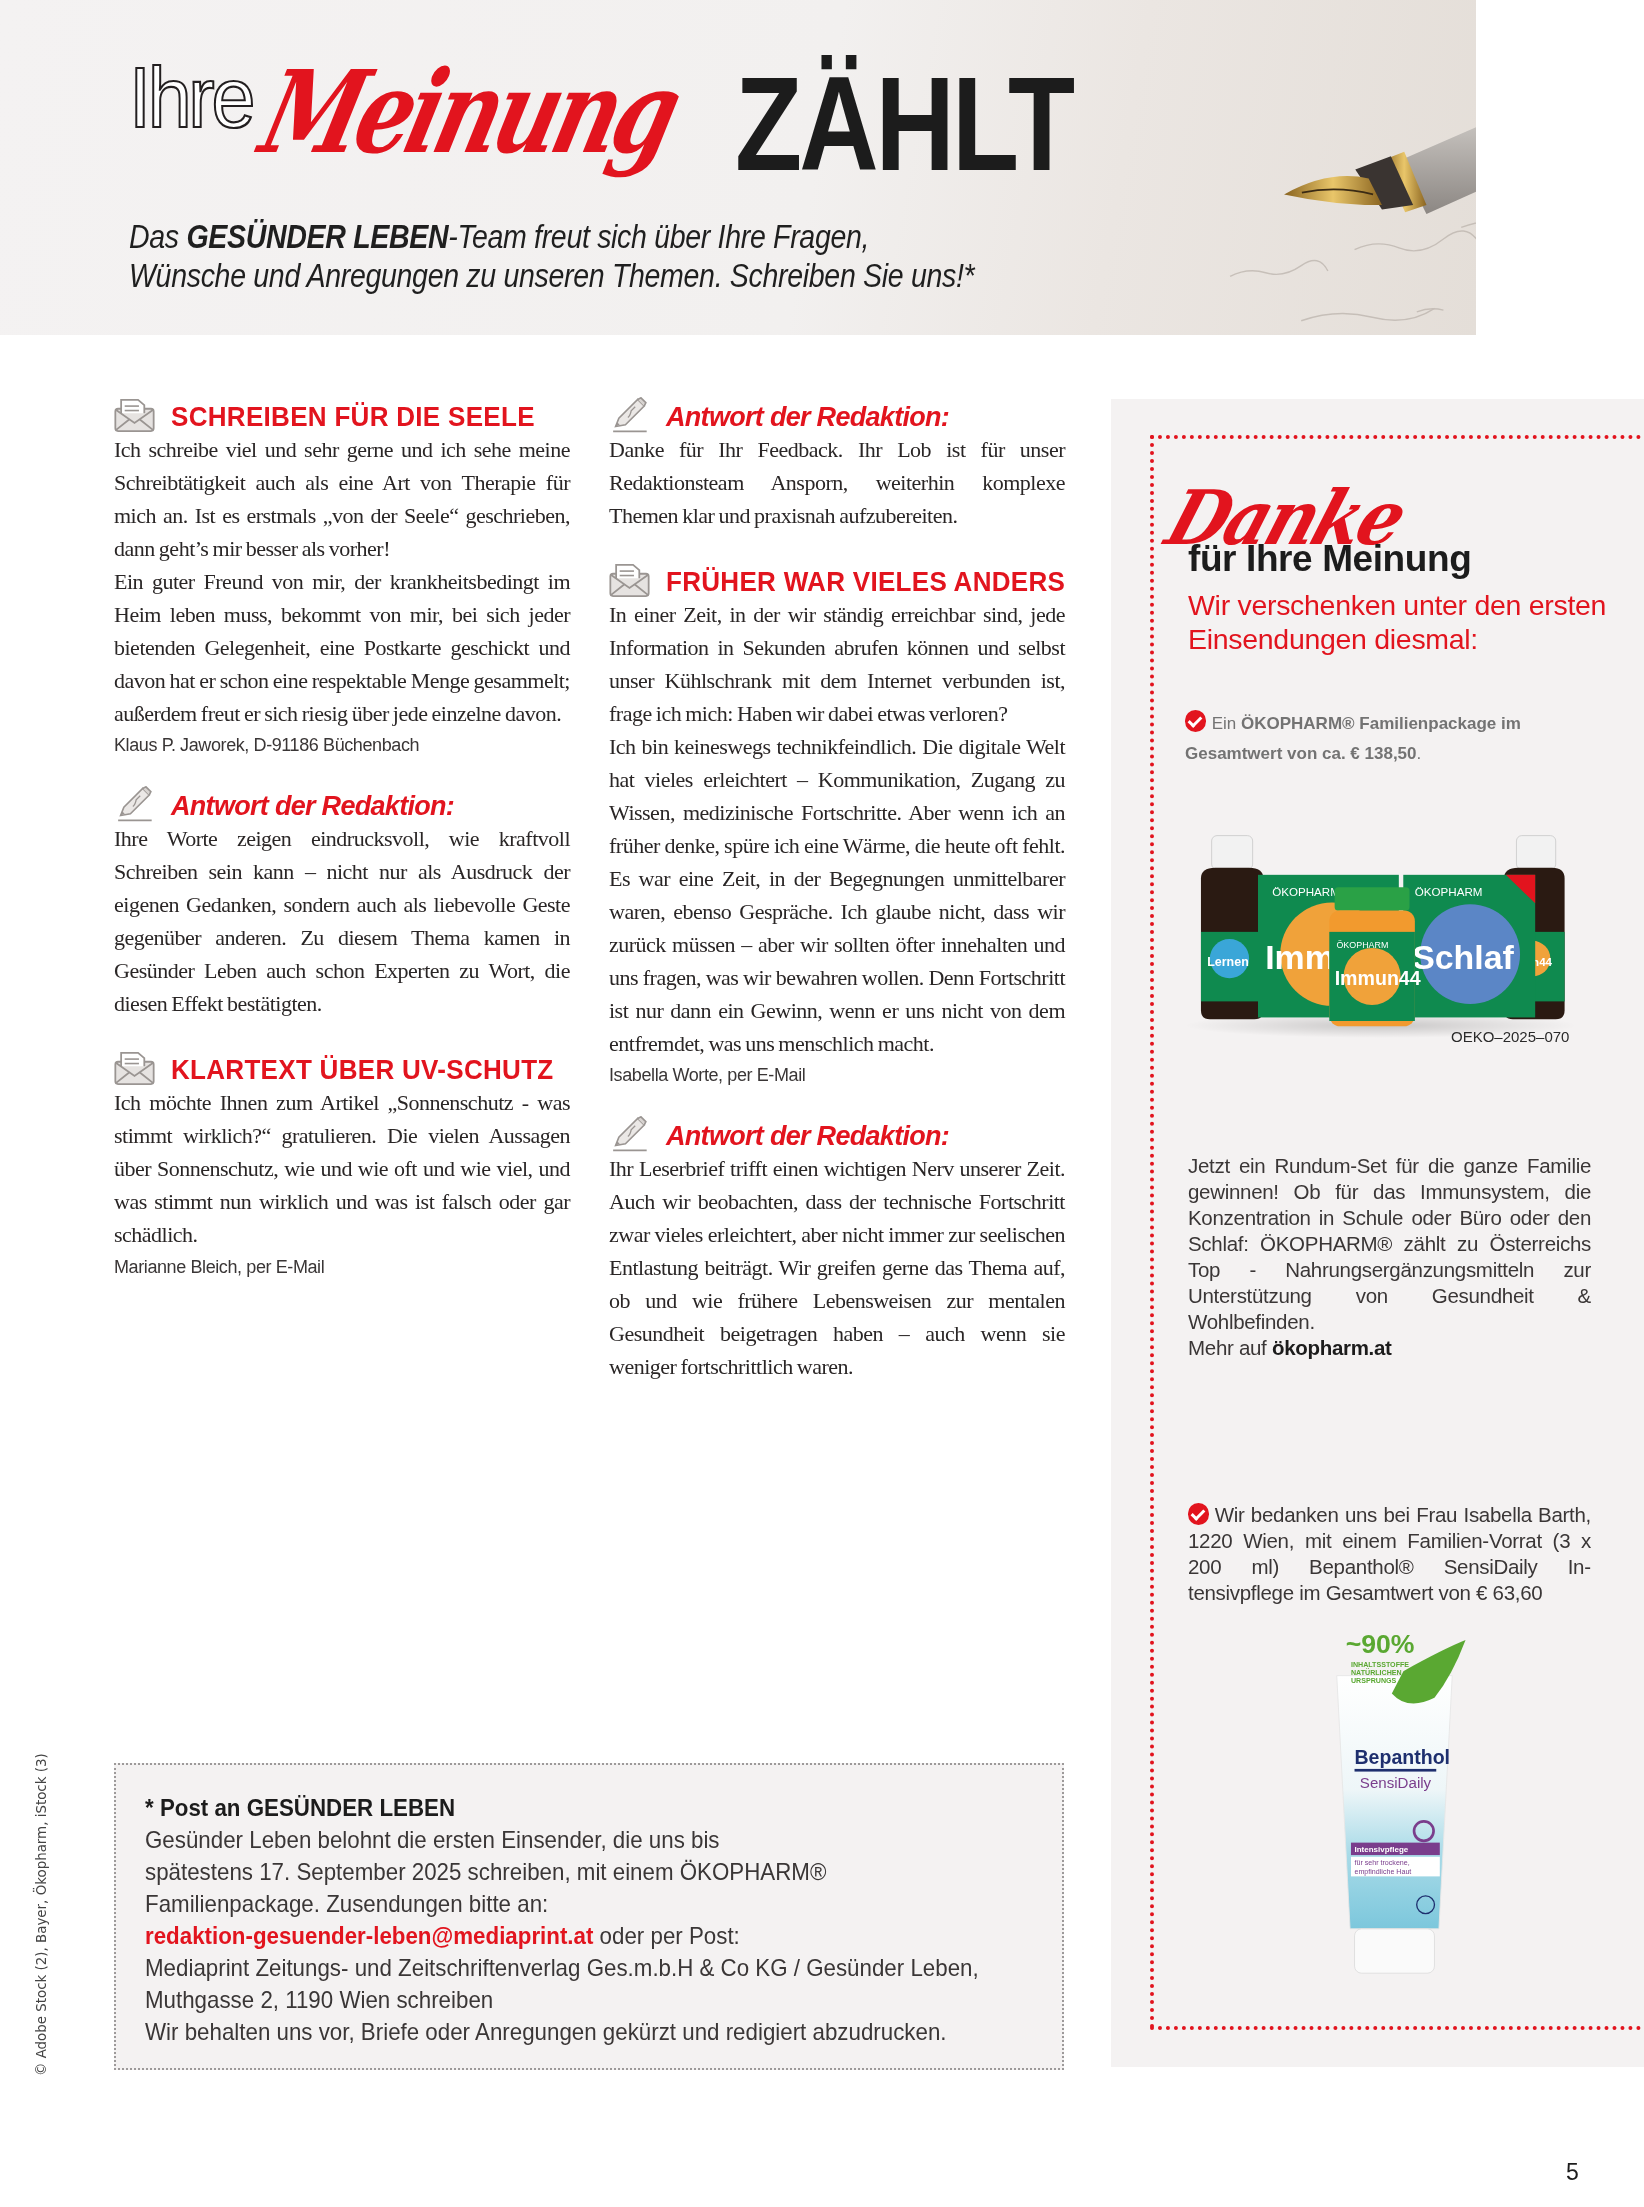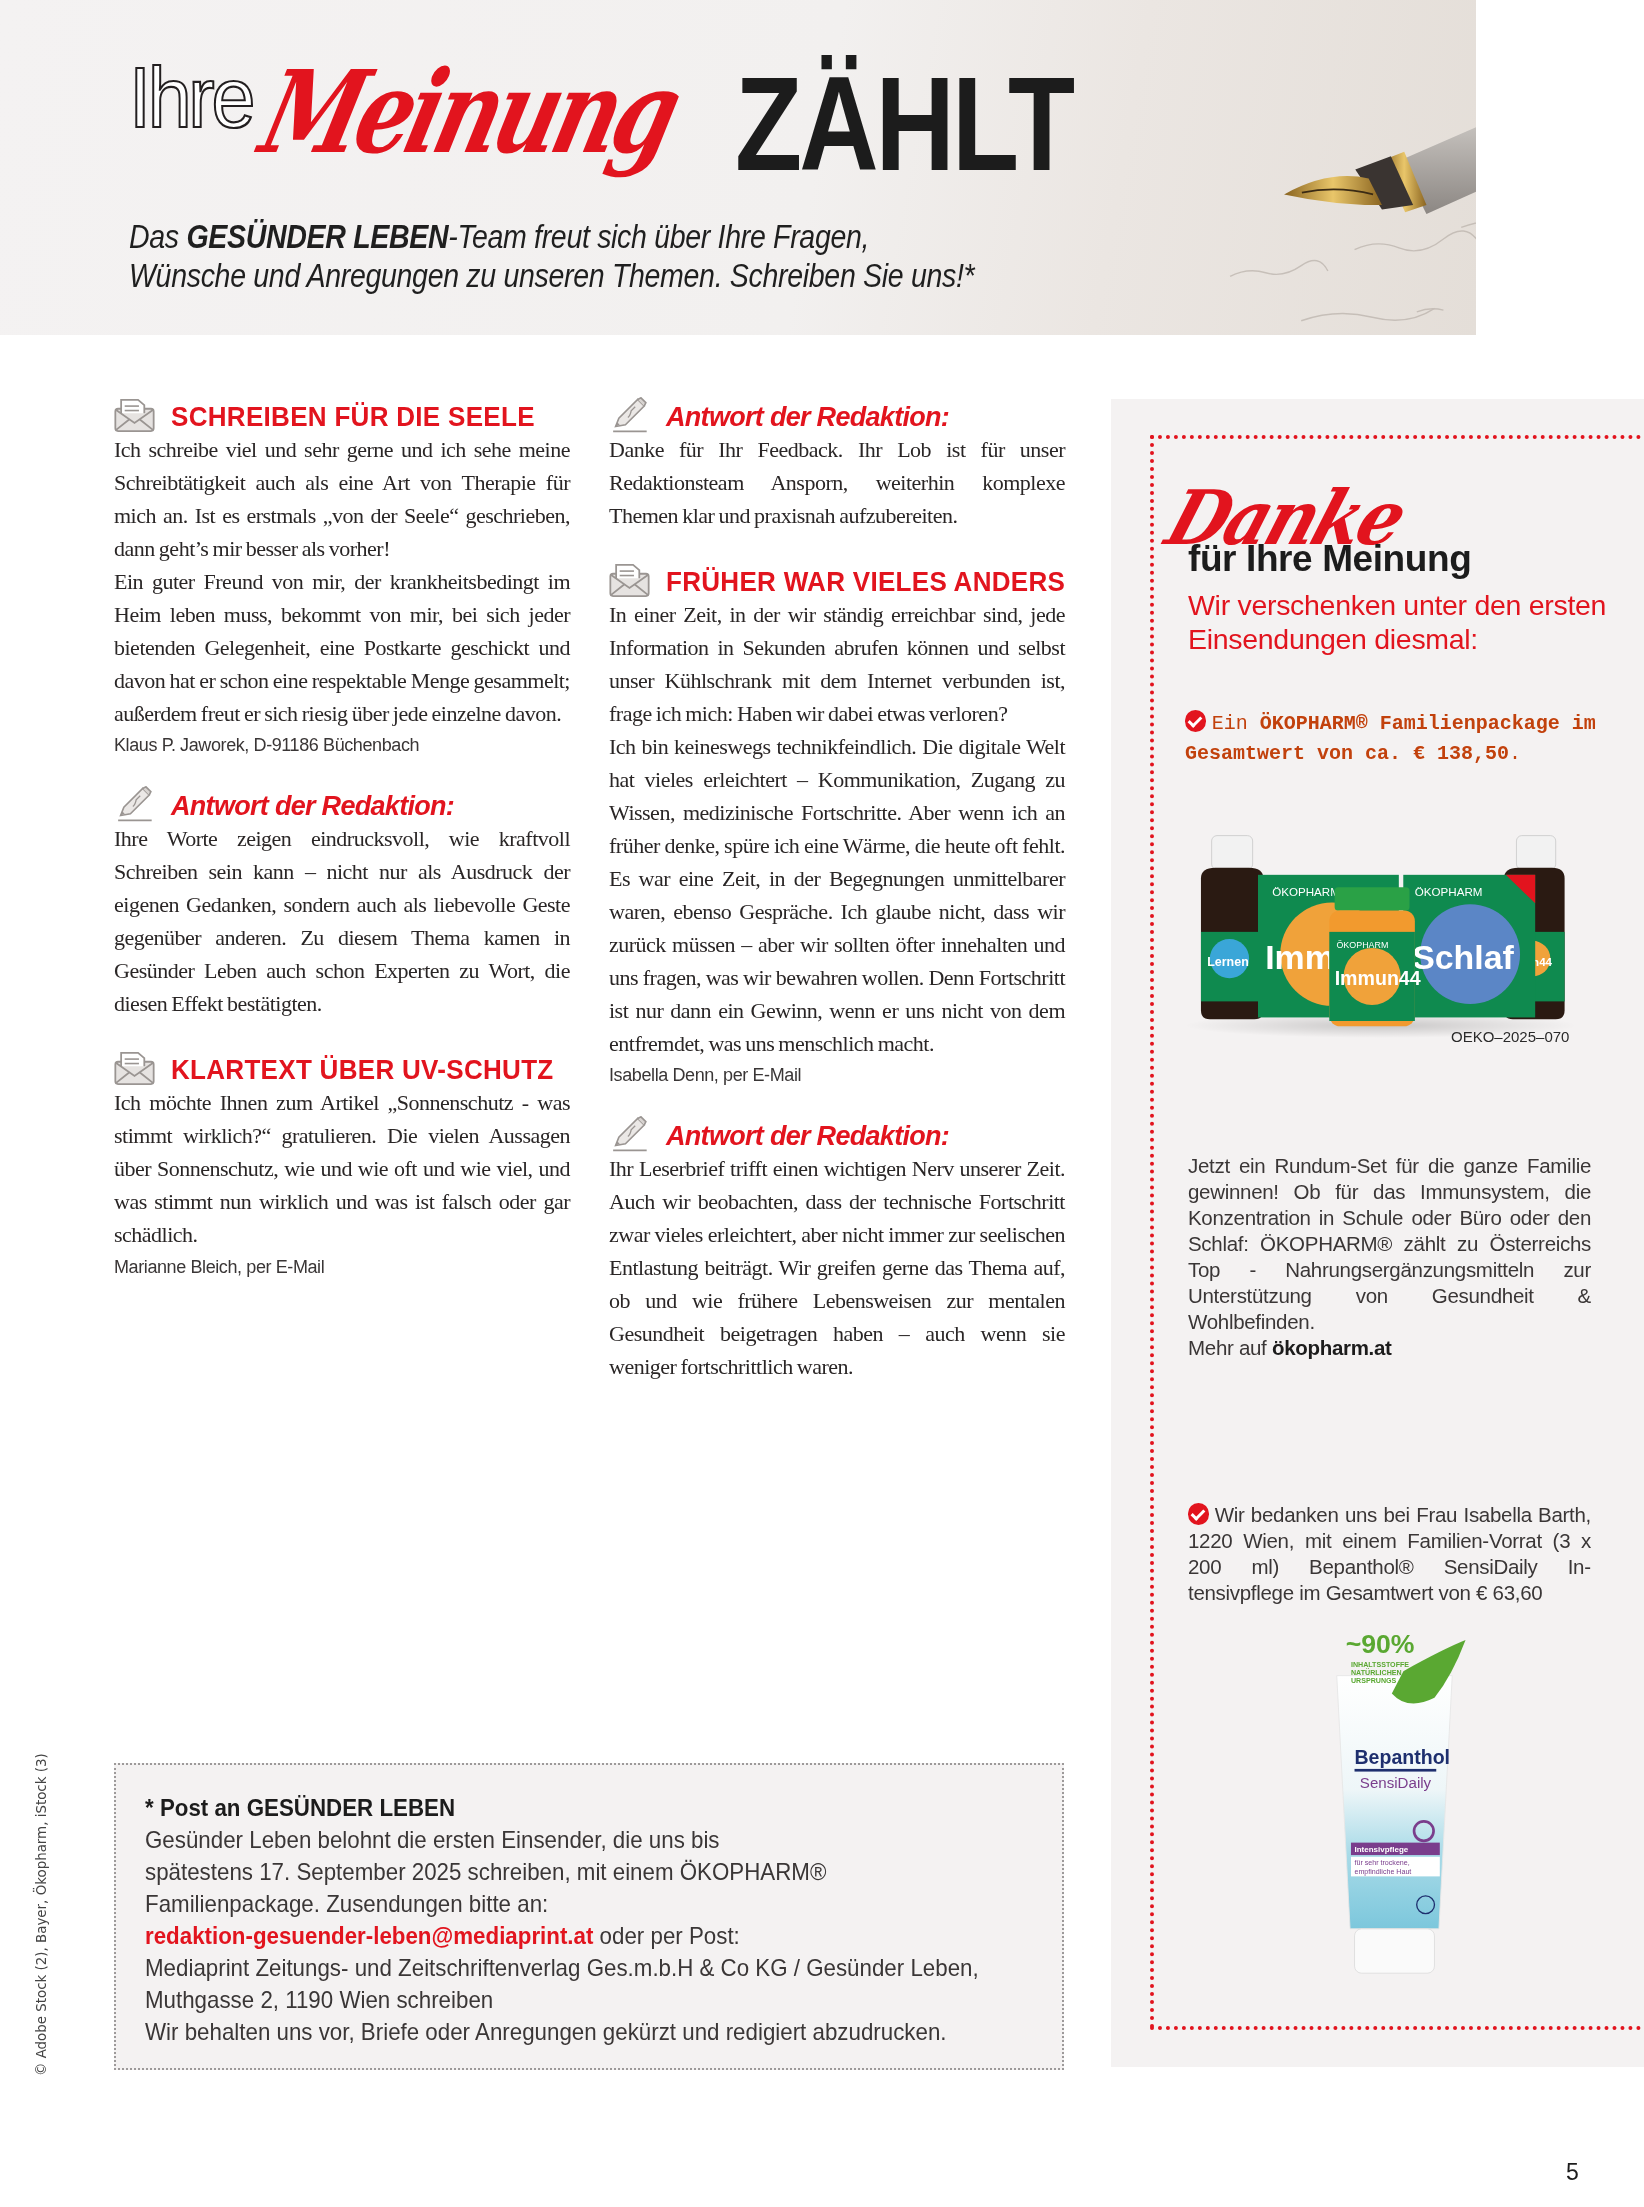--- a/index.html
+++ b/index.html
@@ -105,21 +105,21 @@
     font-family: "Liberation Sans", sans-serif; font-weight: bold; font-size: 37px; color: #1c1c1c;
     letter-spacing: -0.4px;
   }
   .verschenken {
     position: absolute; left: 1188px; top: 588px; width: 428px;
     font-family: "Liberation Sans", sans-serif; font-size: 28.5px; line-height: 34px; color: #e2141e;
     letter-spacing: -0.3px;
   }
   .prize1 {
     position: absolute; left: 1185px; top: 709px; width: 419px;
-    font-family: Liberation Mono, monospace; font-size: 20px; line-height: 30px; color: #c2410c;
+    font-family: Liberation Sans, sans-serif; font-size: 17px; line-height: 30px; color: #737373;
   }
   .check {
     display: inline-block; width: 21.4px; height: 21.4px; border-radius: 50%; background: #e2141e;
     vertical-align: -2.7px; margin-right: 5.3px; position: relative;
   }
   .check::after {
     content: ""; position: absolute; left: 6.2px; top: 3.6px; width: 5.3px; height: 9.8px;
     border-right: 3.1px solid #fff; border-bottom: 3.1px solid #fff; transform: rotate(45deg);
   }
   .prize1 b { font-weight: bold; }
@@ -277,21 +277,21 @@
     <line x1="12" y1="15" x2="28" y2="15" stroke="#9a9592" stroke-width="1.8"></line>
     <path d="M2 14 L23 29 L44 14" fill="none" stroke="#9a9592" stroke-width="2"></path>
     <path d="M2 37 L17 25 M44 37 L29 25" fill="none" stroke="#9a9592" stroke-width="2"></path>
   </svg>
       <span class="letter-title">FRÜHER WAR VIELES ANDERS</span>
     </div>
     <div class="body-text">
       <p>In einer Zeit, in der wir ständig erreich­bar sind, jede Information in Sekunden abrufen können und selbst unser Kühl­schrank mit dem Internet verbunden ist, frage ich mich: Haben wir dabei et­was verloren?</p>
       <p>Ich bin keineswegs technikfeindlich. Die digitale Welt hat vieles erleichtert – Kommunikation, Zugang zu Wissen, medizinische Fortschritte. Aber wenn ich an früher denke, spüre ich eine Wärme, die heute oft fehlt. Es war eine Zeit, in der Begegnungen unmittelba­rer waren, ebenso Gespräche. Ich glaube nicht, dass wir zurück müssen – aber wir sollten öfter innehalten und uns fragen, was wir bewahren wollen. Denn Fortschritt ist nur dann ein Ge­winn, wenn er uns nicht von dem ent­fremdet, was uns menschlich macht.</p>
     </div>
-    <div class="signature">Isabella Denn, per E-Mail</div>
+    <div class="signature">Isabella Worte, per E-Mail</div>
   </div>
 
   <div class="block">
     <div class="head-row">
       <svg class="ico" viewBox="0 0 46 44">
     <path d="M6 36 L10 26 L33 3 L41 11 L18 34 Z" fill="#ebe8e6" stroke="#9a9592" stroke-width="2"></path>
     <path d="M6 36 L8 31 L11 34 Z" fill="#9a9592"></path>
     <path d="M33 3 L37 1 L43 7 L41 11" fill="#d8d4d1" stroke="#9a9592" stroke-width="2"></path>
     <path d="M30 12 L25 17 Q24 23 21 25" fill="none" stroke="#9a9592" stroke-width="1.6"></path>
     <line x1="3" y1="42" x2="44" y2="42" stroke="#9a9592" stroke-width="2"></line>

